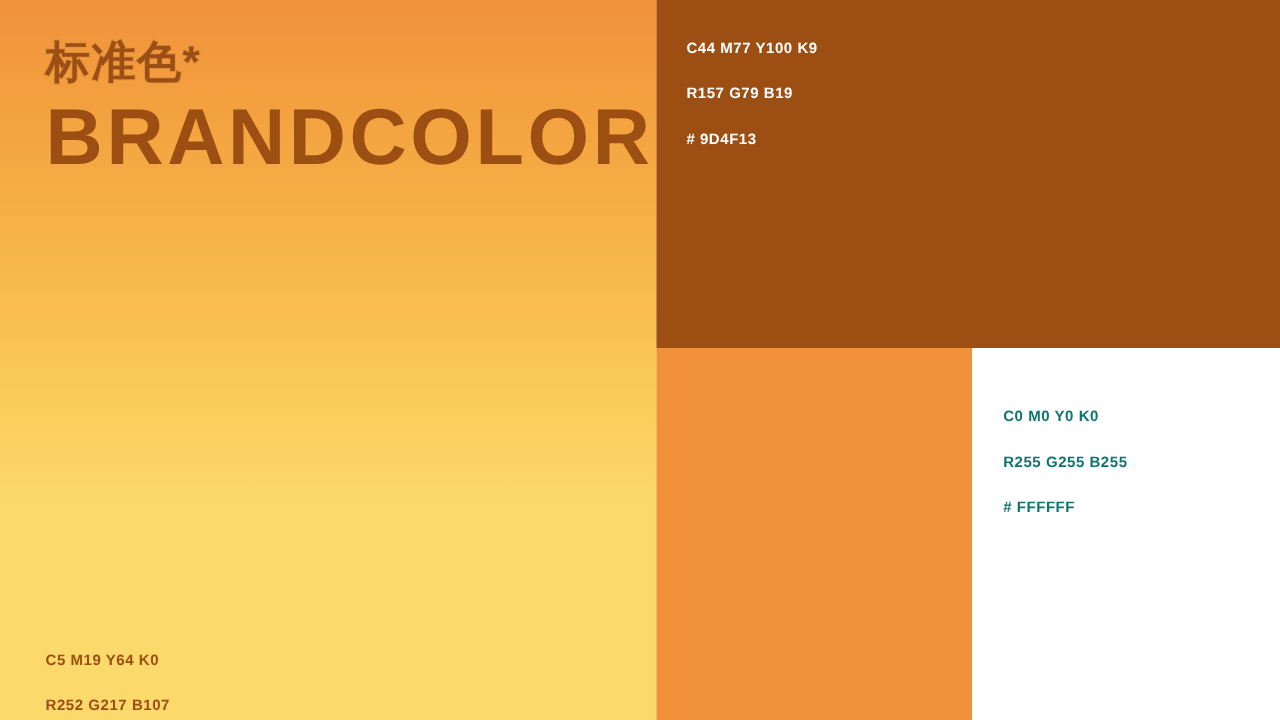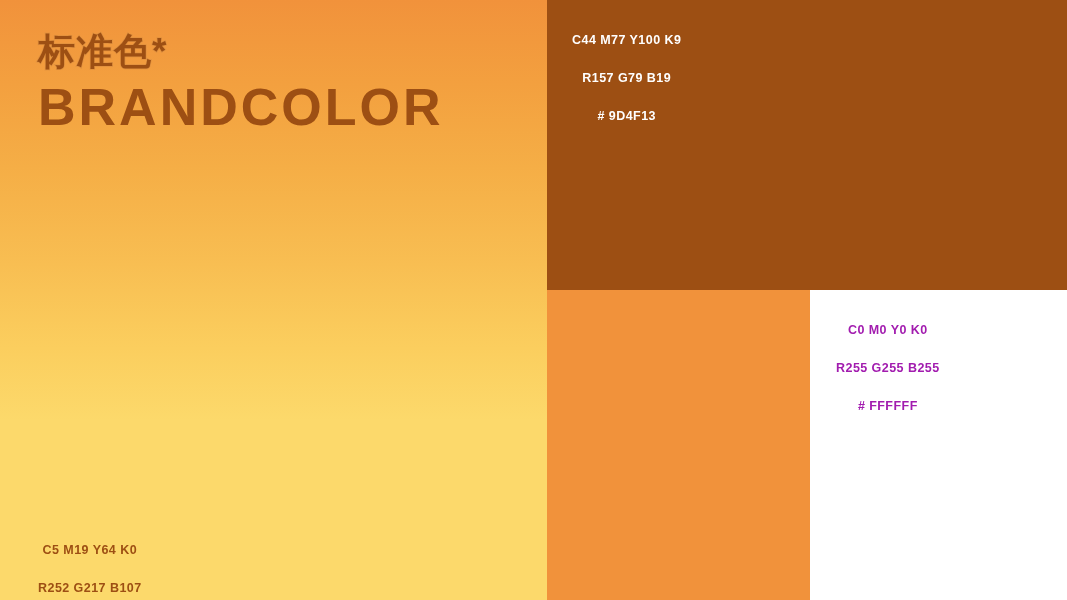--- a/index.html
+++ b/index.html
@@ -77,42 +77,42 @@
     line-height:1.18;
     letter-spacing:1px;
     color:#9D4F13;
     -webkit-text-stroke:1.5px #E0913F;
     paint-order:stroke fill;
   }
 
   .heading-en {
     display:block;
     margin-top:6px;
-    font-size:52px;
+    font-size:66px;
     font-weight:bold;
     line-height:1.05;
     letter-spacing:3px;
     color:#9D4F13;
   }
 
   
   .spec {
     position:absolute;
     font-size:12.5px;
     font-weight:bold;
     line-height:1.52;
     letter-spacing:0.45px;
     white-space:pre-line;
   }
 
-  .spec-line { display:block;text-align:center; }
+  .spec-line { display:block; }
 
   .spec-brown-panel { left:572px; top:12px;  color:#FFFFFF; }
   .spec-orange-panel{ left:572px; top:301px; color:#FFFFFF; }
-  .spec-white-panel { left:836px; top:302px; color:#a21caf; }
+  .spec-white-panel { left:836px; top:319px; color:#0f766e; }
   .spec-gradient    { left:38px;  top:522px; color:#9D4F13; }
 </style>
 </head>
 <body>
 
 <div id="page">
 
   <div class="swatch-gradient"></div>
 
   <div class="swatch-brown"></div>

